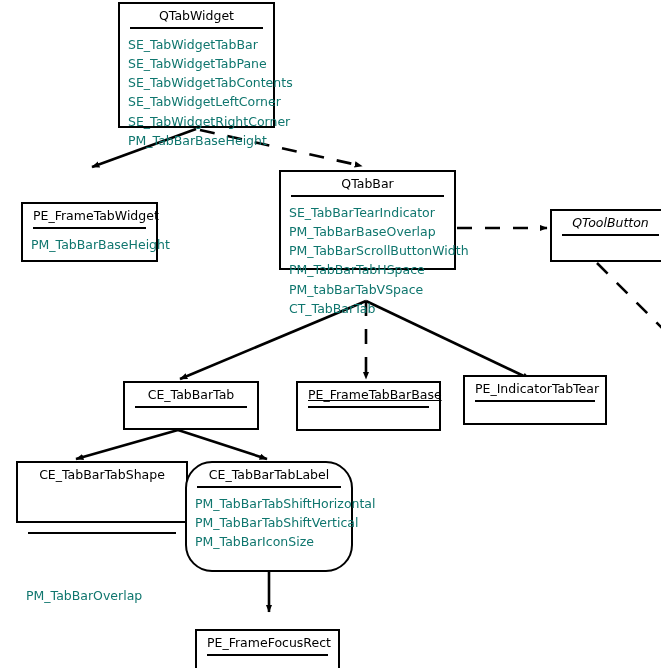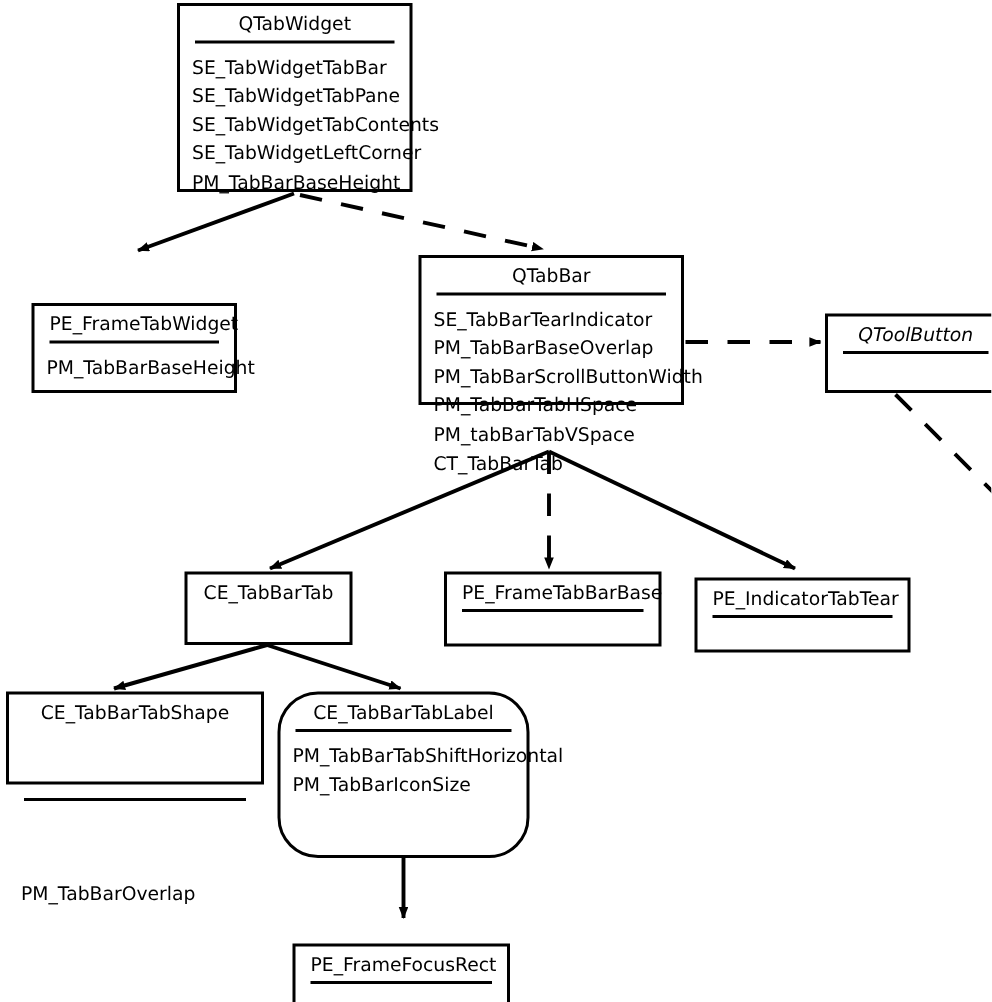--- a/index.html
+++ b/index.html
@@ -46,21 +46,21 @@
     border-top: 2px solid #000000;
     margin: 0 10px 0 10px;
   }
   .node-items {
     padding: 6px 8px 5px 8px;
     display: flex;
     flex-direction: column;
   }
   .node-item {
     font-size: 12.5px;
-    color: #000000;
+    color: #0f766e;
     line-height: 1.54;
     white-space: nowrap;
     text-align: left;
   }
   .node-items.empty {
     padding: 0;
   }
 </style>
 </head>
 <body>
@@ -96,20 +96,21 @@
   </svg>
 
   <div class="node" style="left:118px; top:2px; width:157px; height:126px;">
     <div class="node-title">QTabWidget</div>
     <div class="title-rule"></div>
     <div class="node-items">
       <div class="node-item">SE_TabWidgetTabBar</div>
       <div class="node-item">SE_TabWidgetTabPane</div>
       <div class="node-item">SE_TabWidgetTabContents</div>
       <div class="node-item">SE_TabWidgetLeftCorner</div>
+      <div class="node-item">SE_TabWidgetRightCorner</div>
       <div class="node-item">PM_TabBarBaseHeight</div>
     </div>
   </div>
 
   <div class="node" style="left:21px; top:170px; width:137px; height:60px;margin-top:32px;">
     <div class="node-title">PE_FrameTabWidget</div>
     <div class="title-rule"></div>
     <div class="node-items">
       <div class="node-item">PM_TabBarBaseHeight</div>
     </div>
@@ -127,51 +128,52 @@
       <div class="node-item">CT_TabBarTab</div>
     </div>
   </div>
 
   <div class="node" style="left:550px; top:209px; width:121px; height:53px;font-style:italic;">
     <div class="node-title">QToolButton</div>
     <div class="title-rule"></div>
     <div class="node-items empty"></div>
   </div>
 
-  <div class="node" style="left:123px; top:381px; width:112px; height:49px;align-items:center;">
+  <div class="node" style="left:123px; top:381px; width:136px; height:49px;">
     <div class="node-title">CE_TabBarTab</div>
     <div class="title-rule"></div>
     <div class="node-items empty"></div>
   </div>
 
-  <div class="node" style="left:296px; top:381px; width:145px; height:50px;">
+  <div class="node" style="left:296px; top:381px; width:145px; height:50px;text-decoration:underline;">
     <div class="node-title">PE_FrameTabBarBase</div>
     <div class="title-rule"></div>
     <div class="node-items empty"></div>
   </div>
 
-  <div class="node" style="left:463px; top:385px; width:144px; height:50px;">
+  <div class="node" style="left:463px; top:375px; width:144px; height:50px;">
     <div class="node-title">PE_IndicatorTabTear</div>
     <div class="title-rule"></div>
     <div class="node-items empty"></div>
   </div>
 
-  <div class="node" style="left:4px; top:461px; width:172px; height:62px;gap:46px;">
+  <div class="node" style="left:16px; top:461px; width:172px; height:62px;gap:46px;">
     <div class="node-title">CE_TabBarTabShape</div>
     <div class="title-rule"></div>
     <div class="node-items">
       <div class="node-item">PM_TabBarOverlap</div>
     </div>
   </div>
 
   <div class="node" style="left:185px; top:461px; width:168px; height:111px;border-radius:27px;">
     <div class="node-title">CE_TabBarTabLabel</div>
     <div class="title-rule"></div>
     <div class="node-items">
       <div class="node-item">PM_TabBarTabShiftHorizontal</div>
+      <div class="node-item">PM_TabBarTabShiftVertical</div>
       <div class="node-item">PM_TabBarIconSize</div>
     </div>
   </div>
 
   <div class="node" style="left:195px; top:613px; width:145px; height:53px;margin-top:16px;">
     <div class="node-title">PE_FrameFocusRect</div>
     <div class="title-rule"></div>
     <div class="node-items empty"></div>
   </div>
 

